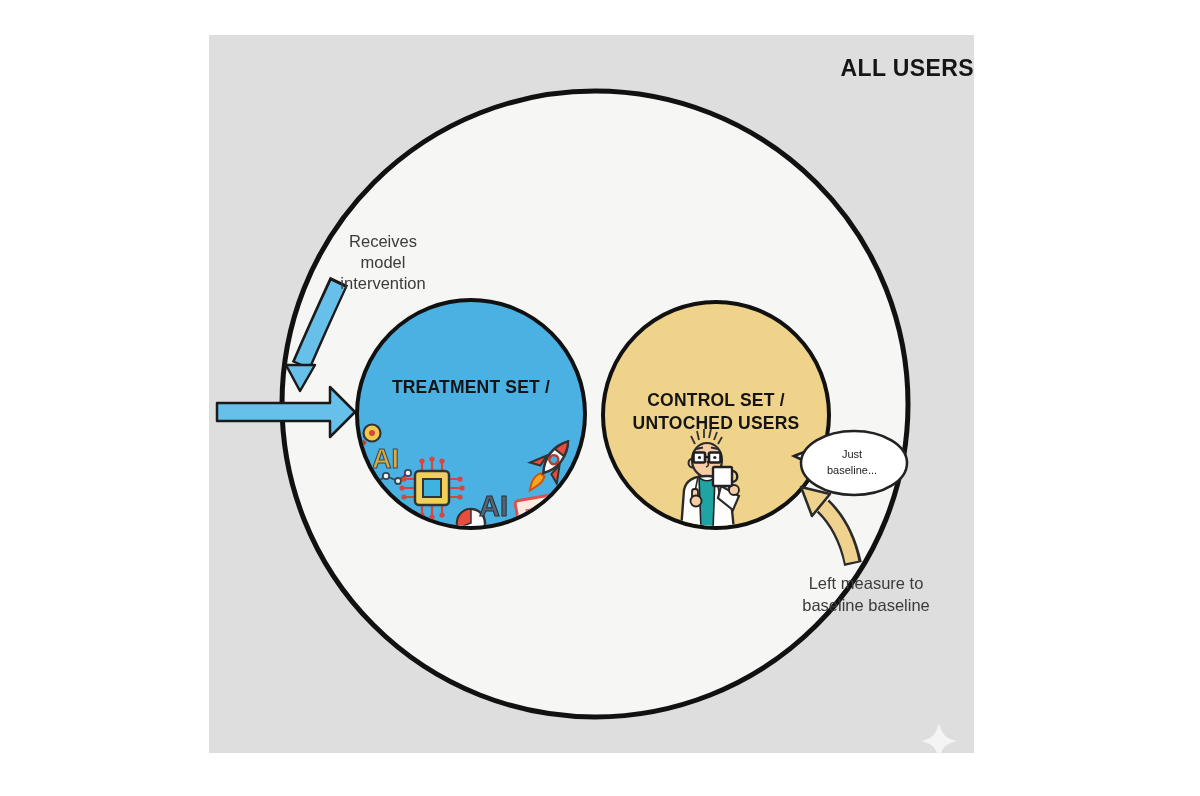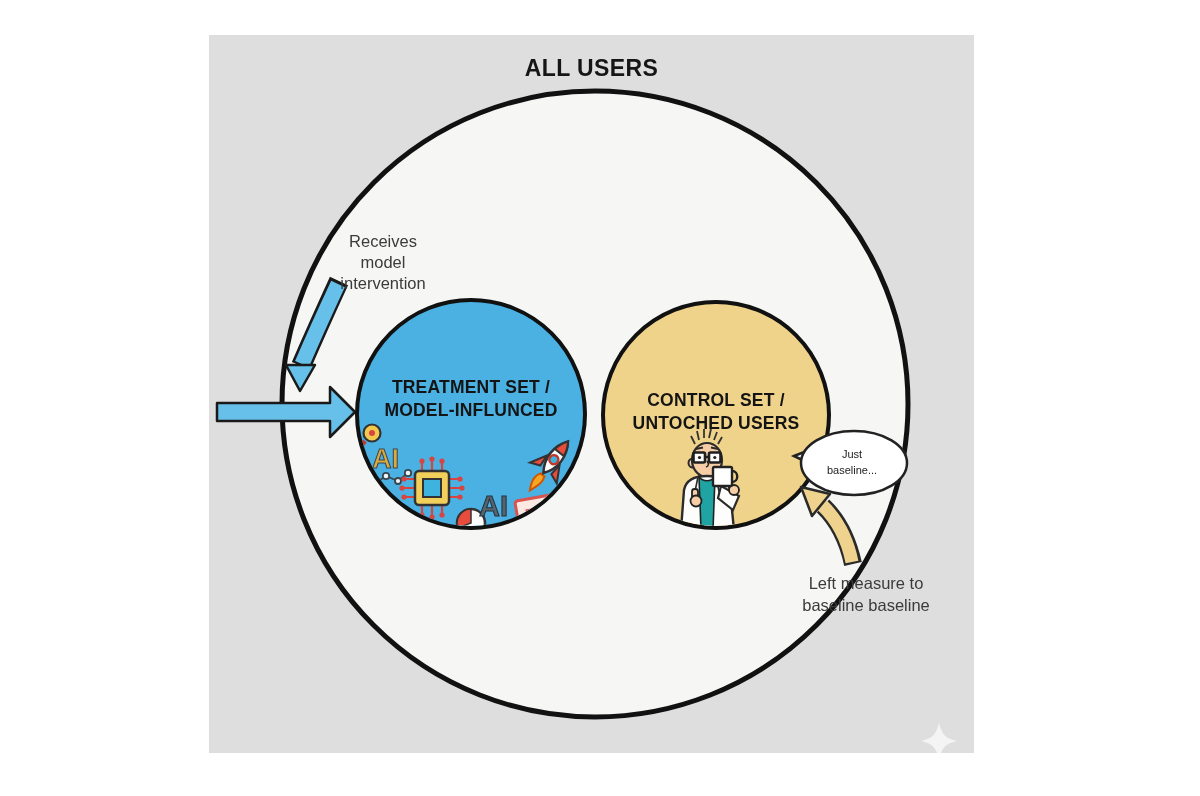--- a/index.html
+++ b/index.html
@@ -3,21 +3,21 @@
 <meta charset="utf-8">
 <style>
   html,body{margin:0;padding:0;background:#ffffff;}
   body{width:1200px;height:796px;position:relative;overflow:hidden;
        font-family:"Liberation Sans", sans-serif;}
   .artboard{position:absolute;left:209px;top:35px;width:765px;height:718px;
             background:var(--canvas_bg,#dedede);}
   .overlay{position:absolute;left:0;top:0;width:765px;height:718px;}
   .txt{position:absolute;text-align:center;}
   .title{left:0;top:20px;width:765px;font-size:23px;font-weight:700;
-         letter-spacing:.4px;color:#151515;}
+         letter-spacing:.4px;color:#151515;text-align:right;}
   .circle-label{font-size:17.5px;font-weight:700;line-height:23px;
                 color:#141414;letter-spacing:.2px;}
   .treatment-label{left:148px;top:341px;width:228px;}
   .control-label{left:394px;top:354px;width:226px;}
   .note{font-size:16.5px;line-height:21px;color:#3b3b3b;}
   .treatment-note{left:94px;top:196px;width:160px;}
   .control-note{left:557px;top:537px;width:200px;line-height:22px;}
   .bubble-text{left:591px;top:411px;width:104px;font-size:11px;
                line-height:16px;color:#222;}
   .big-circle{fill:var(--outer_circle_fill,#f6f6f5);stroke:#111;stroke-width:5;}
@@ -175,21 +175,20 @@
     </g>
 
     <path d="M730,688 C733.5,700 736,703 748,706 C736,709 733.5,712 730,724
              C726.5,712 724,709 712,706 C724,703 726.5,700 730,688 Z" fill="rgba(255,255,255,0.65)"></path>
   </svg>
 
   <div class="txt title">ALL USERS</div>
 
   <div class="txt circle-label treatment-label">
     <div>TREATMENT SET /</div>
-    <div>MODEL-INFLUNCED</div>
   </div>
 
   <div class="txt note treatment-note">
     <div>Receives</div>
     <div>model</div>
     <div>intervention</div>
   </div>
 
   <div class="txt circle-label control-label">
     <div>CONTROL SET /</div>

